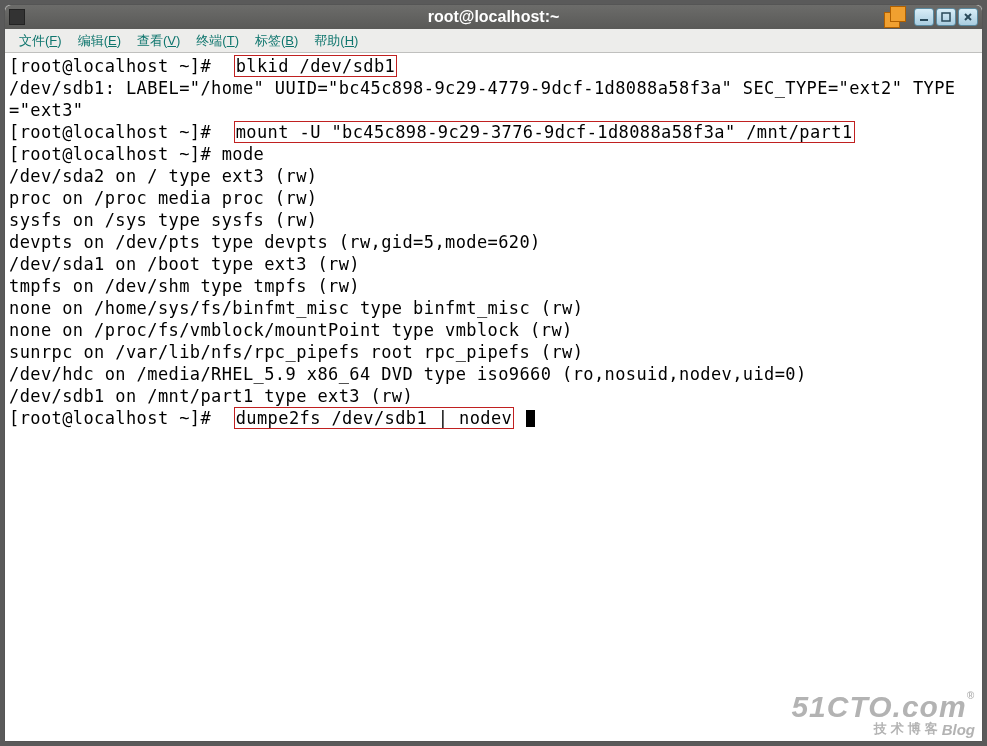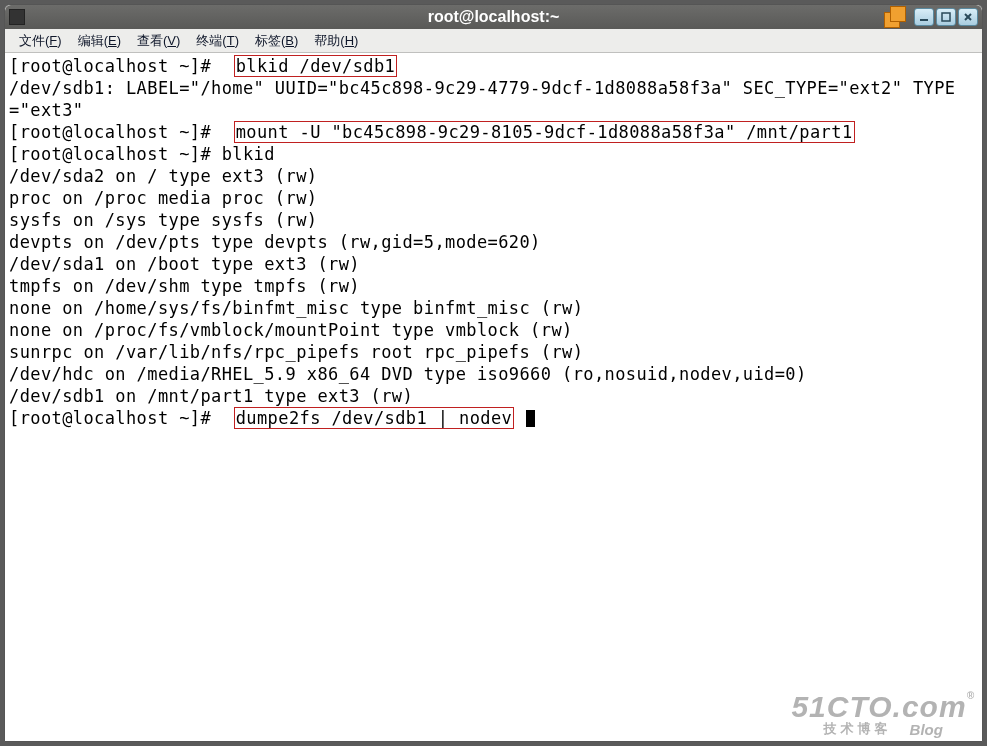--- a/index.html
+++ b/index.html
@@ -87,21 +87,21 @@
   .dup-icon::after  { left: 6px; top: 0; }
 
   .menubar {
     height: 24px;
     background: #ededeb;
     border-bottom: 1px solid #c0c0be;
     display: flex;
     align-items: center;
     padding: 0 6px;
     font-size: 13px;
-    color: #0f172a;
+    color: #0f766e;
   }
   .menuitem {
     padding: 2px 8px;
     cursor: pointer;
   }
   .menuitem u { text-decoration: underline; }
 
   .terminal {
     flex: 1;
     background: #ffffff;
@@ -148,22 +148,22 @@
     font-size: 10px;
     vertical-align: top;
   }
   .watermark .sub {
     font-size: 13px;
     font-weight: bold;
     letter-spacing: 4px;
     margin-top: -4px;
     display: flex;
     align-items: center;
-    justify-content: center;
-    gap: 18px;
+    justify-content: flex-end;
+    gap: 0;
   }
   .watermark .blog {
     font-size: 15px;
     font-style: italic;
     letter-spacing: 0;
   }
 </style>
 </head>
 <body>
 
@@ -196,22 +196,22 @@
     <div class="menuitem"><span>文件</span>(<u>F</u>)</div>
     <div class="menuitem"><span>编辑</span>(<u>E</u>)</div>
     <div class="menuitem"><span>查看</span>(<u>V</u>)</div>
     <div class="menuitem"><span>终端</span>(<u>T</u>)</div>
     <div class="menuitem"><span>标签</span>(<u>B</u>)</div>
     <div class="menuitem"><span>帮助</span>(<u>H</u>)</div>
   </div>
 
   <div class="terminal"><span>[root@localhost ~]# </span><span class="hl">blkid /dev/sdb1</span>
 <span>/dev/sdb1: LABEL="/home" UUID="bc45c898-9c29-4779-9dcf-1d8088a58f3a" SEC_TYPE="ext2" TYPE="ext3"</span>
-<span>[root@localhost ~]# </span><span class="hl">mount -U "bc45c898-9c29-8105-9dcf-1d8088a58f3a" /mnt/part1</span>
-<span>[root@localhost ~]# </span><span>blkid</span>
+<span>[root@localhost ~]# </span><span class="hl">mount -U "bc45c898-9c29-3776-9dcf-1d8088a58f3a" /mnt/part1</span>
+<span>[root@localhost ~]# </span><span>mode</span>
 <span>/dev/sda2 on / type ext3 (rw)</span>
 <span>proc on /proc media proc (rw)</span>
 <span>sysfs on /sys type sysfs (rw)</span>
 <span>devpts on /dev/pts type devpts (rw,gid=5,mode=620)</span>
 <span>/dev/sda1 on /boot type ext3 (rw)</span>
 <span>tmpfs on /dev/shm type tmpfs (rw)</span>
 <span>none on /home/sys/fs/binfmt_misc type binfmt_misc (rw)</span>
 <span>none on /proc/fs/vmblock/mountPoint type vmblock (rw)</span>
 <span>sunrpc on /var/lib/nfs/rpc_pipefs root rpc_pipefs (rw)</span>
 <span>/dev/hdc on /media/RHEL_5.9 x86_64 DVD type iso9660 (ro,nosuid,nodev,uid=0)</span>

